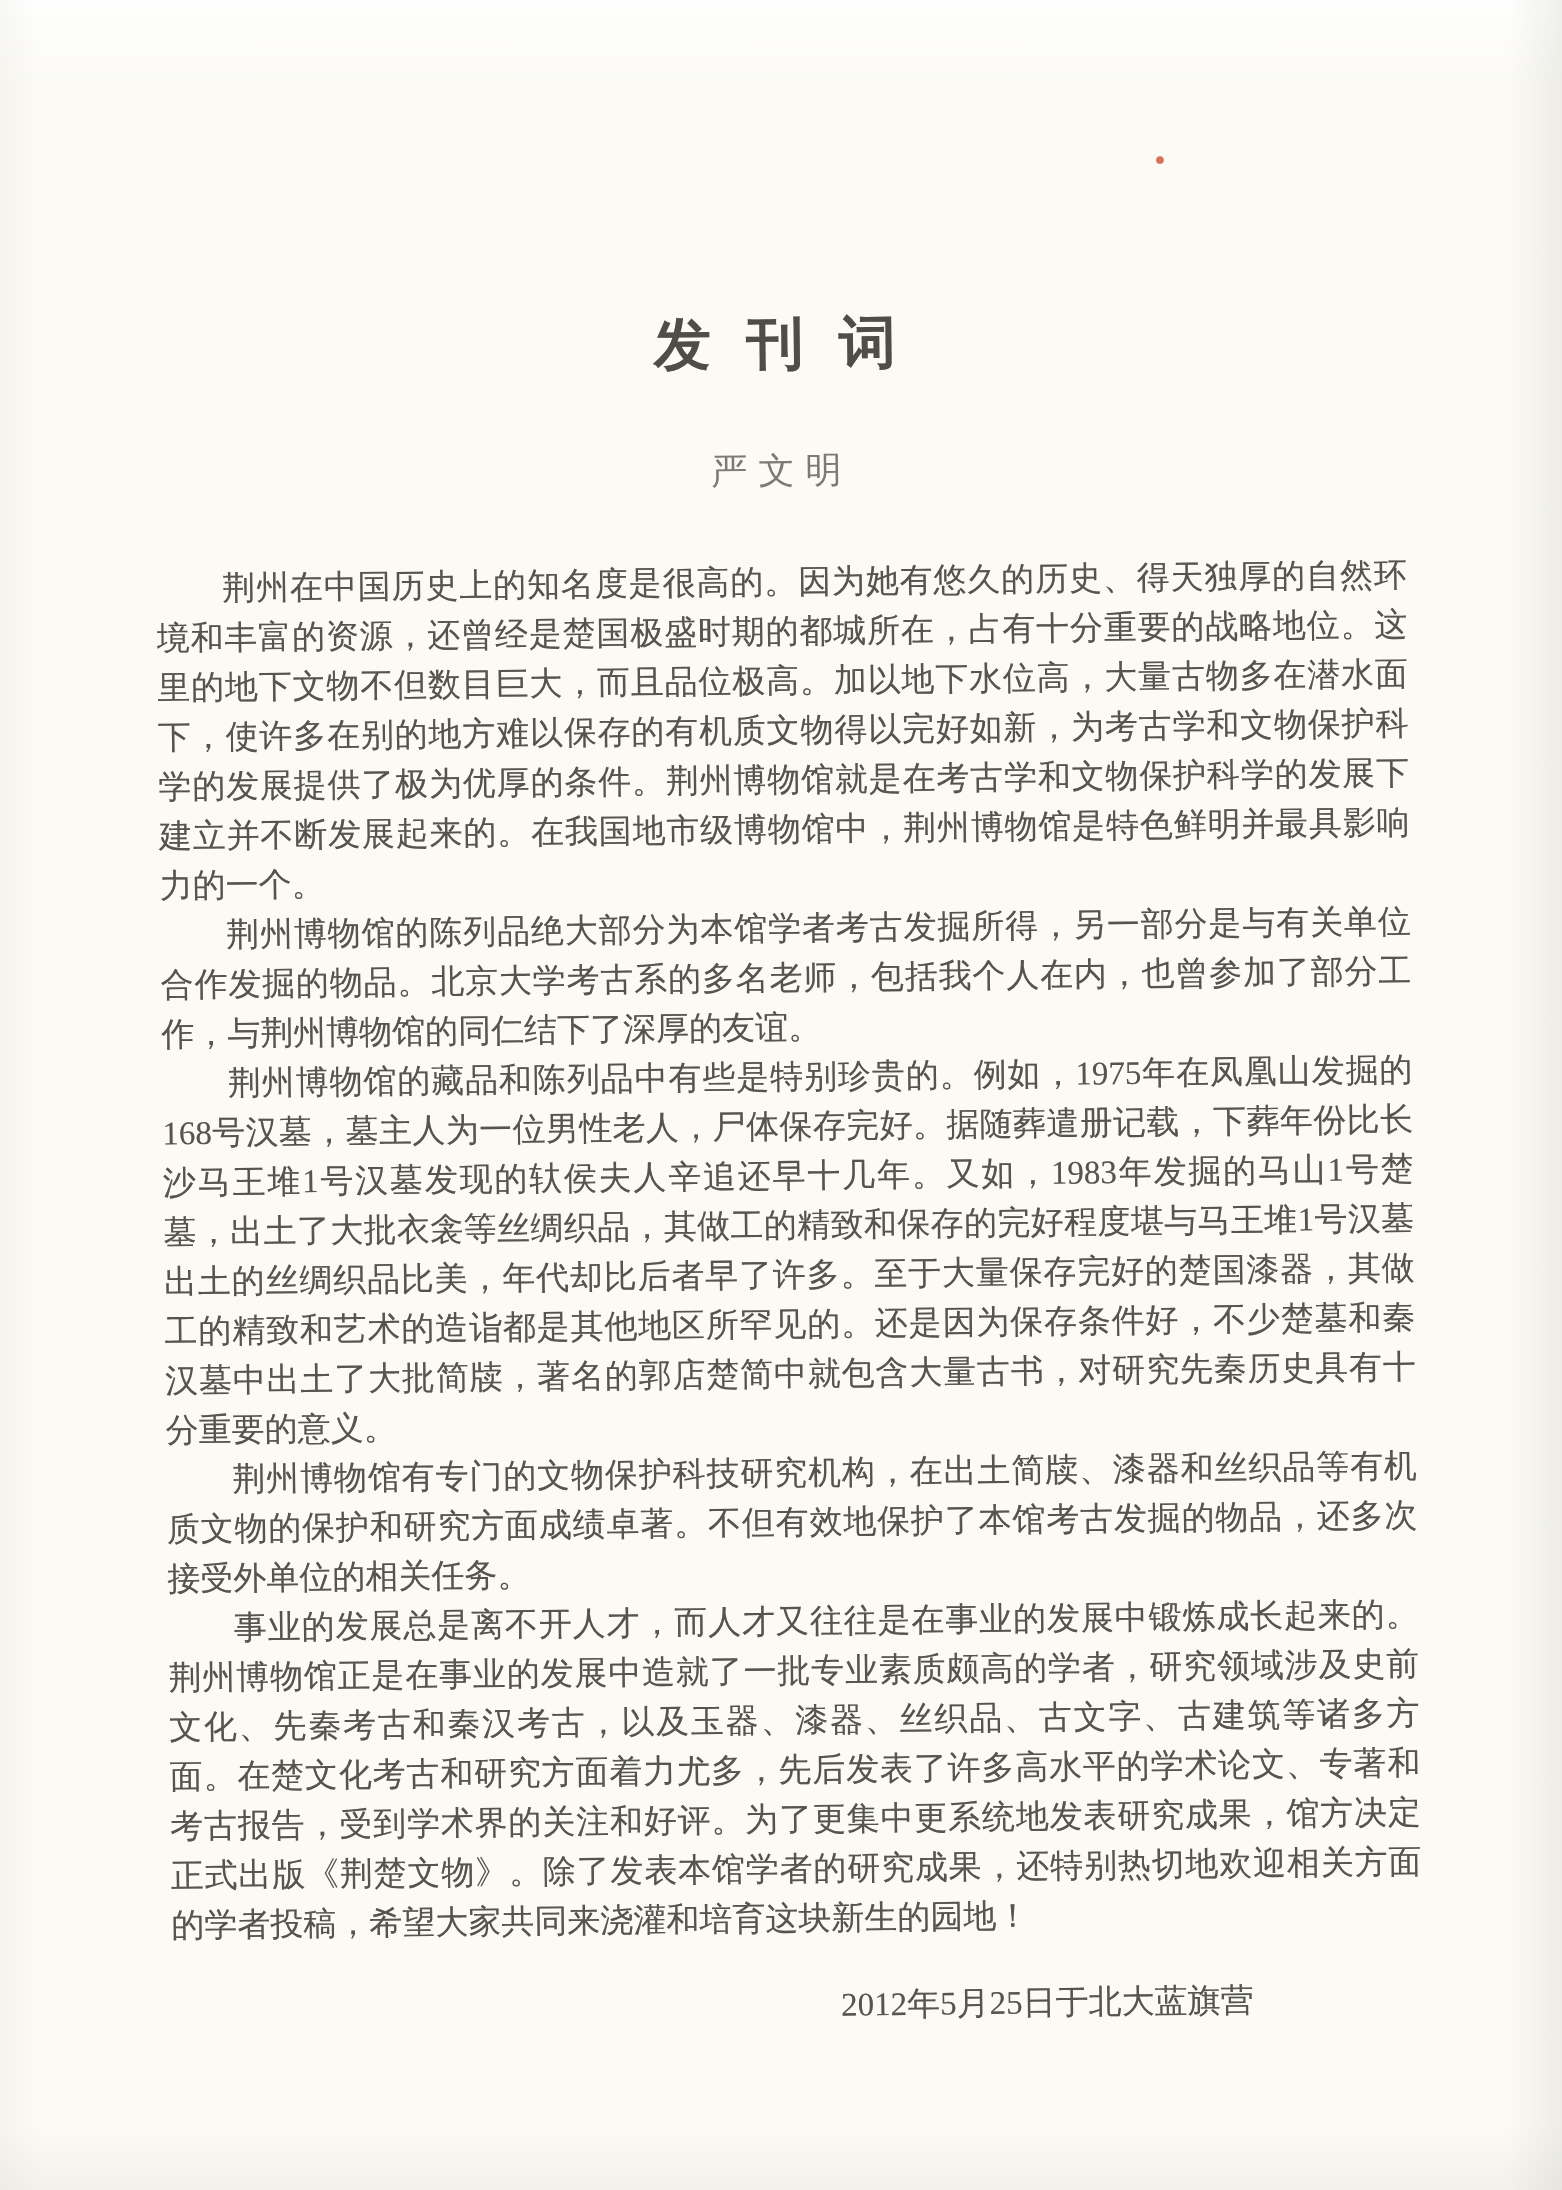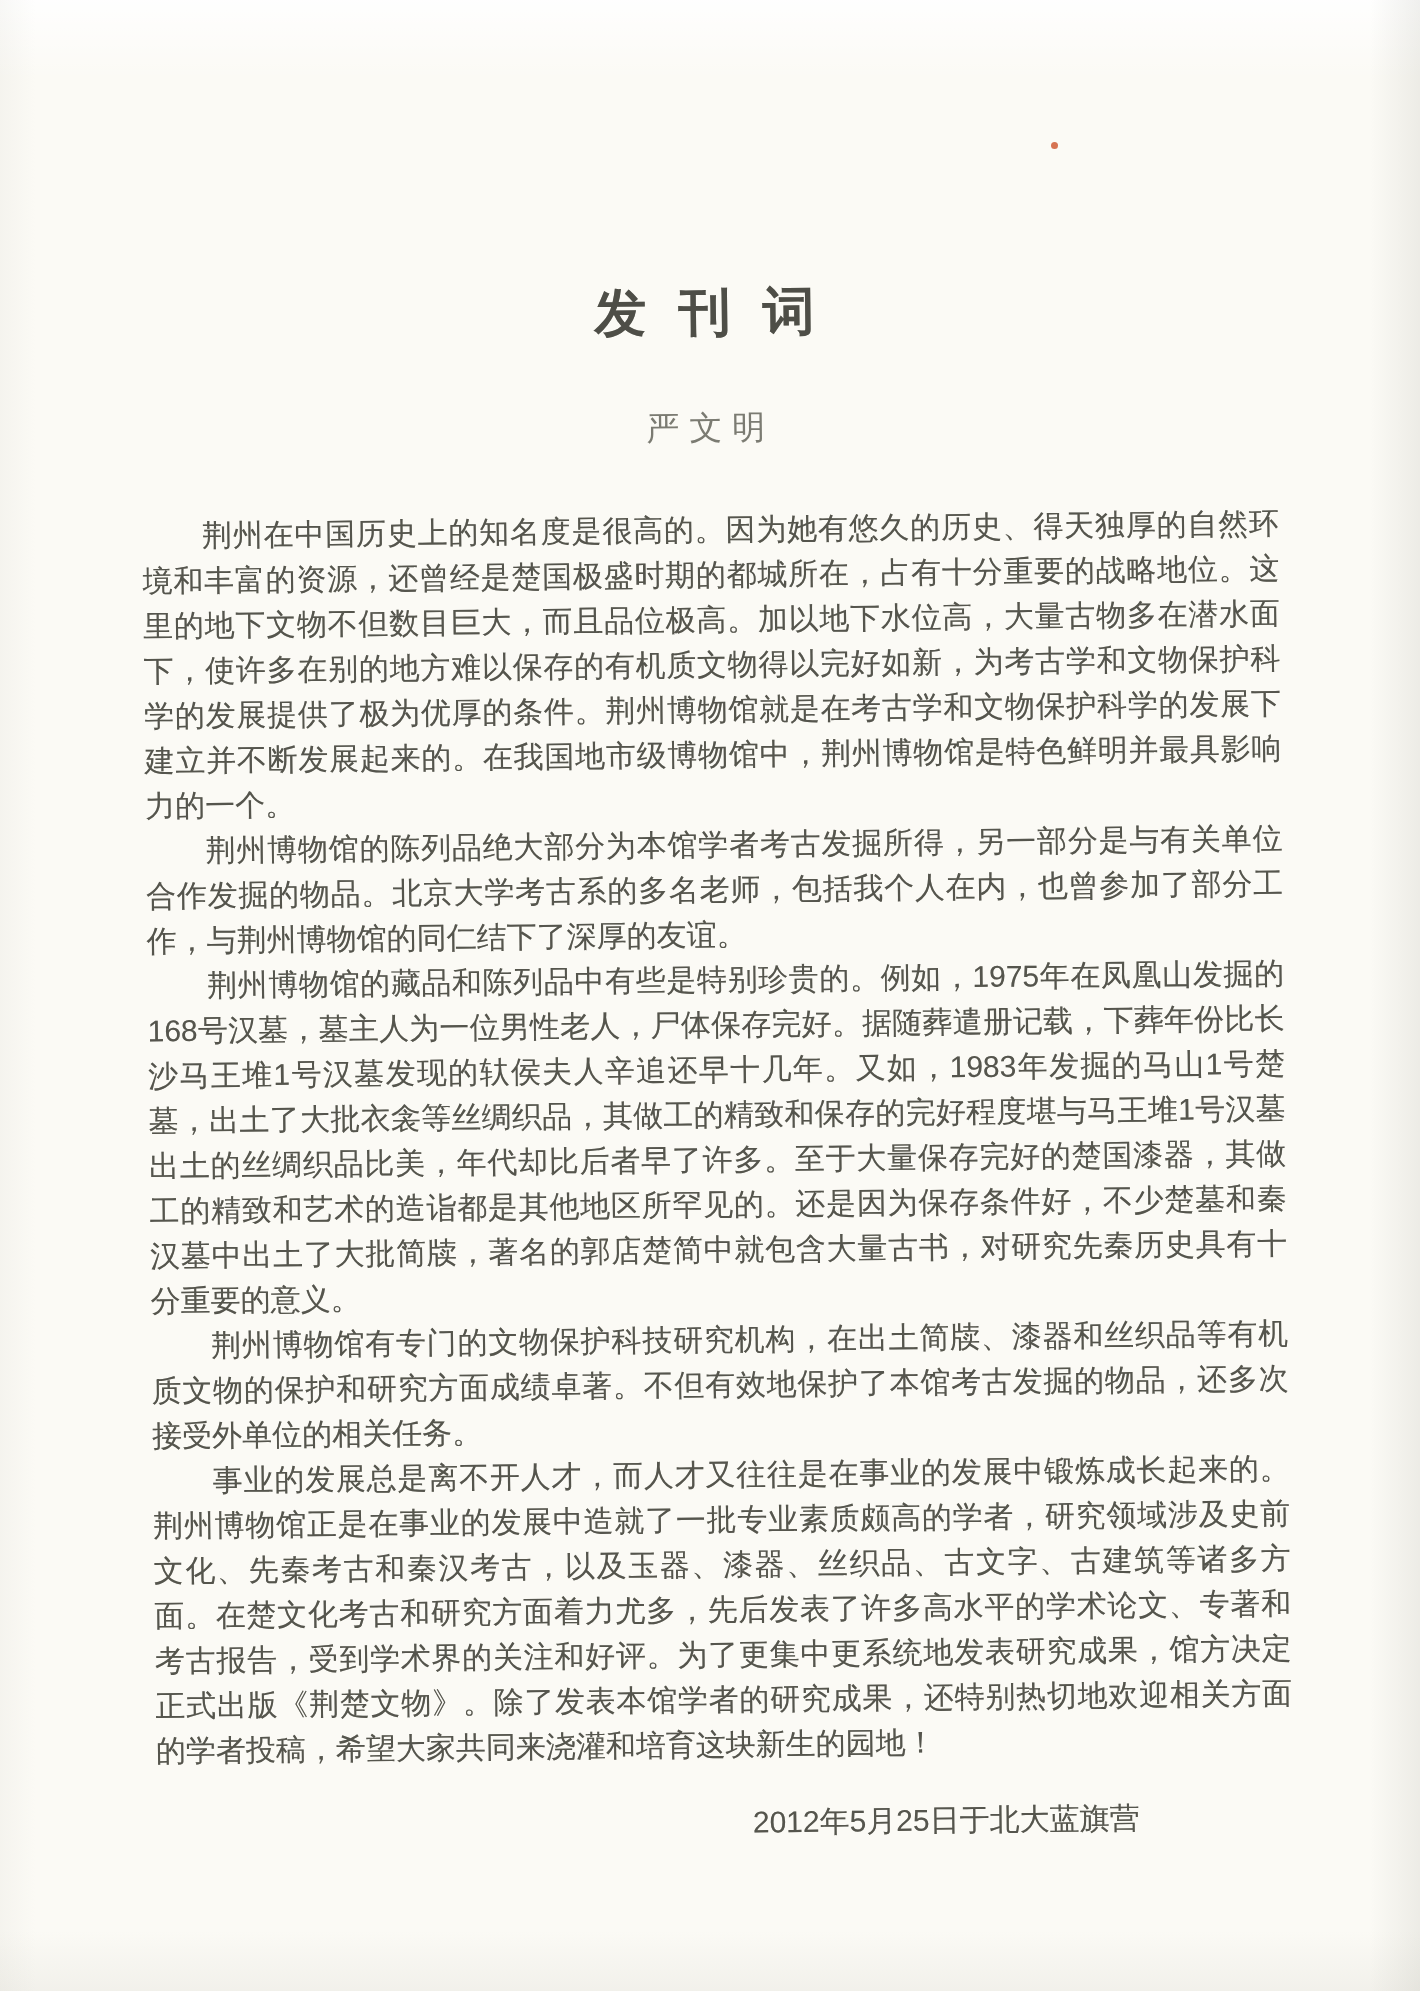--- a/index.html
+++ b/index.html
@@ -10,21 +10,21 @@
   .page {
     position: relative;
     width: 1420px;
     height: 1991px;
     margin: 0 auto;
     overflow: hidden;
     background:
       linear-gradient(90deg, rgba(190,188,178,0.10) 0%, rgba(0,0,0,0) 2.5%, rgba(0,0,0,0) 96.5%, rgba(150,150,138,0.14) 100%),
       linear-gradient(180deg, rgba(255,255,255,0.9) 0%, rgba(0,0,0,0) 4%, rgba(0,0,0,0) 97%, rgba(160,158,146,0.10) 100%),
       #fbfaf5;
-    font-family: Liberation Sans, sans-serif;
+    font-family: Liberation Serif, serif;
     color: #4c4c45;
   }
   .content {
     position: absolute;
     inset: 0;
     transform: rotate(-0.65deg);
     transform-origin: 50% 40%;
   }
   .title {
     margin: 278px 0 0 0;

